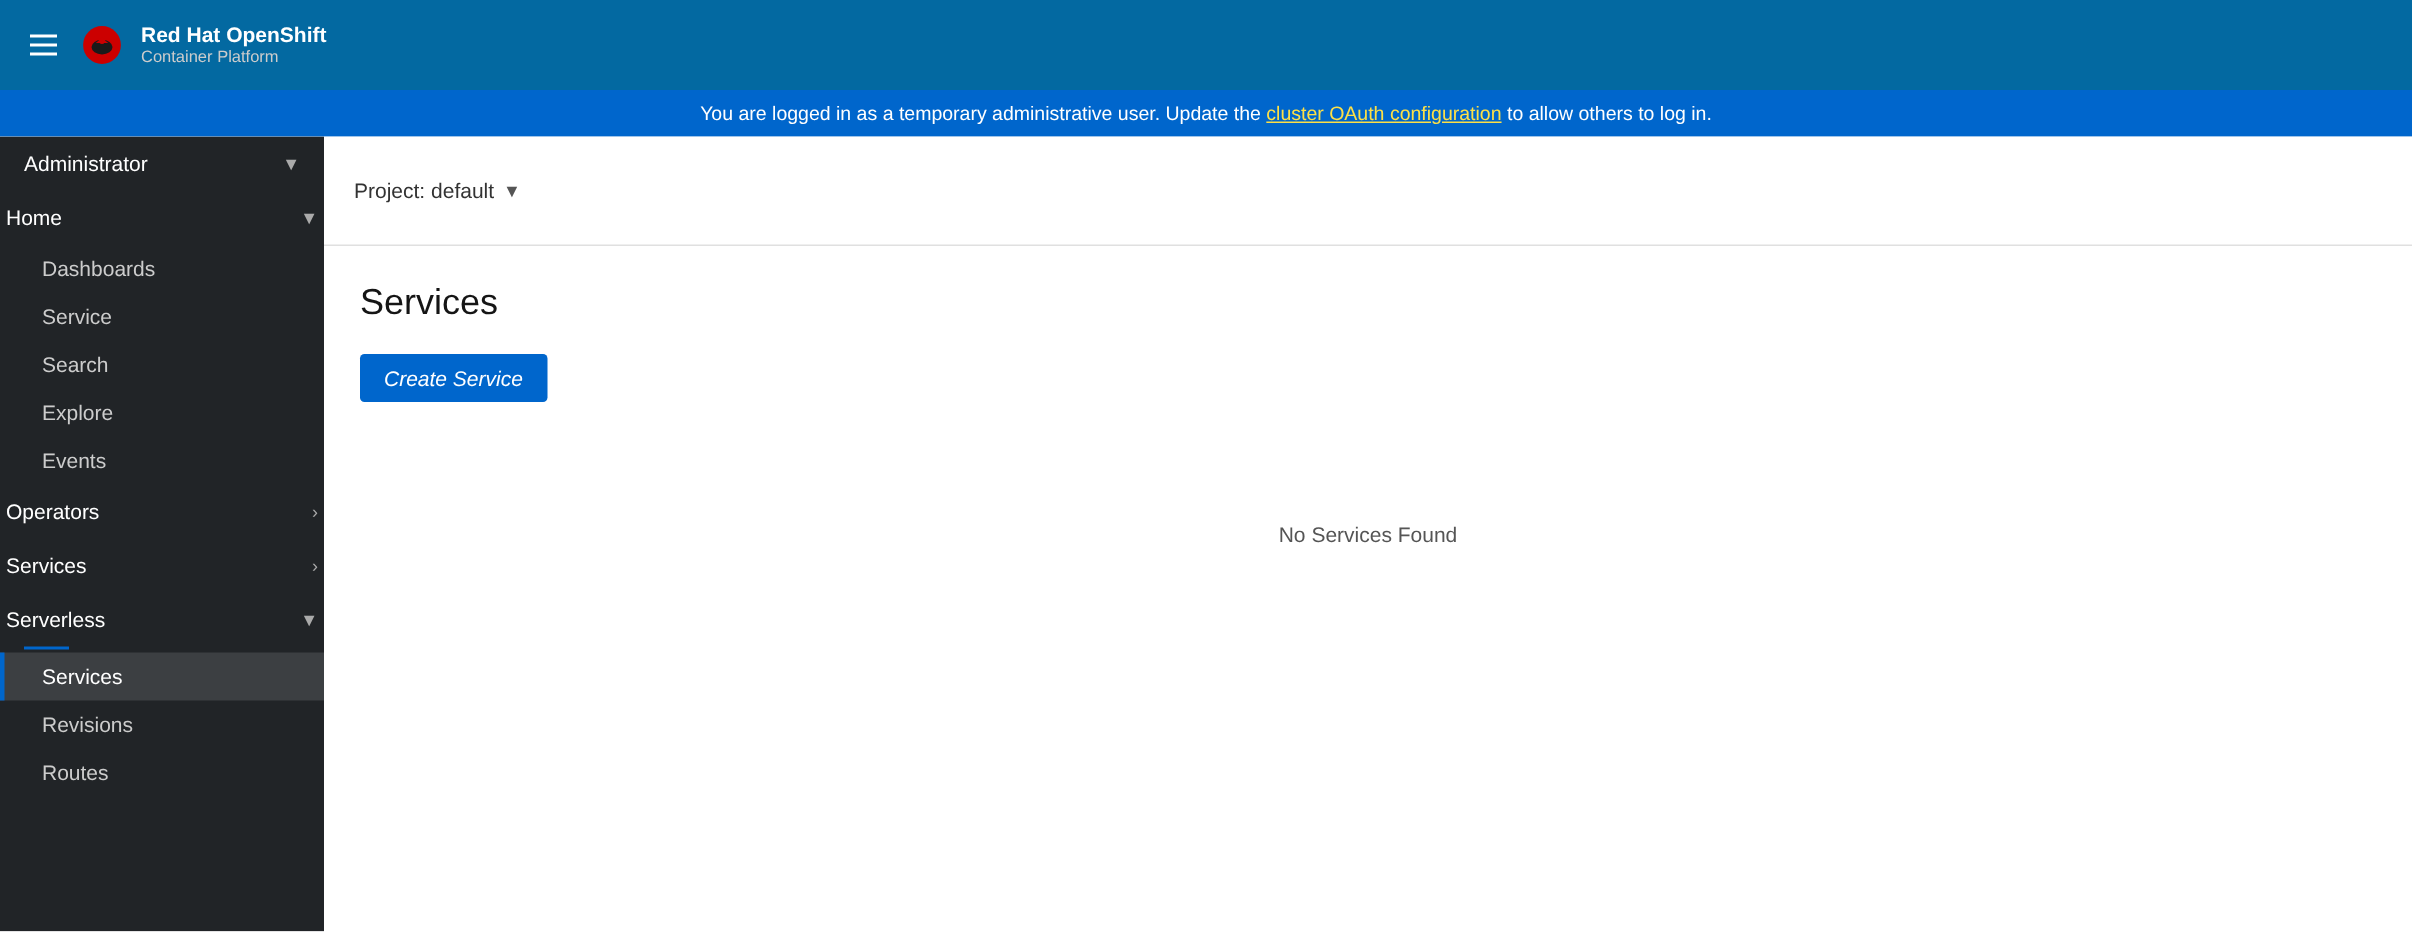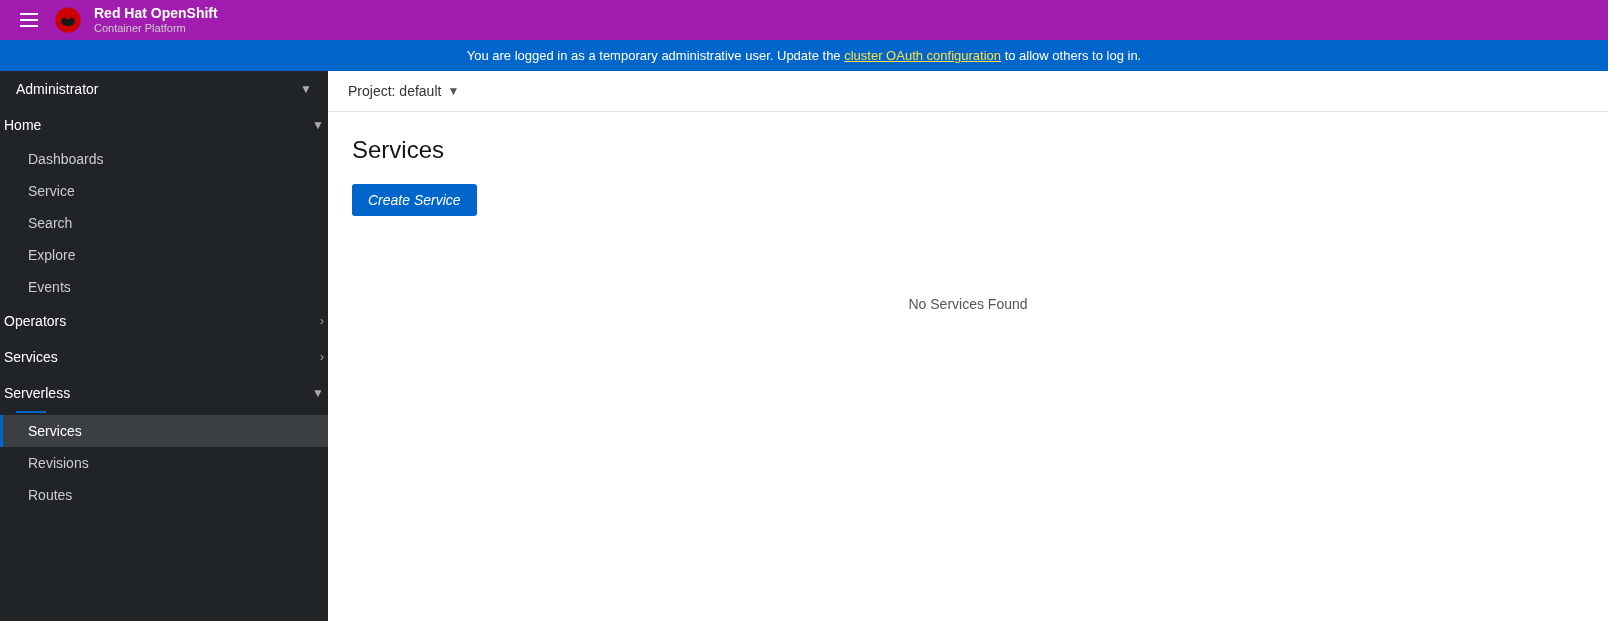--- a/index.html
+++ b/index.html
@@ -1,22 +1,22 @@
 <!DOCTYPE html>
 <html><head>
   <meta charset="utf-8">
   <style>
     * { margin: 0; padding: 0; box-sizing: border-box; }
     body { font-family: 'RedHatDisplay', 'Helvetica Neue', Helvetica, Arial, sans-serif; font-size: 14px; background: #fff; display: flex; flex-direction: column; height: 621px; overflow: hidden; }
 
     
     .topbar {
-      background: #a21caf;
-      color: #fff;
-      height: 40px;
+      background: #0369a1;
+      color: #fff;
+      height: 60px;
       display: flex;
       align-items: center;
       padding: 0 16px;
       flex-shrink: 0;
       gap: 12px;
     }
     .topbar-hamburger {
       display: flex; flex-direction: column; gap: 4px; cursor: pointer; padding: 4px;
     }
     .topbar-hamburger span {
@@ -55,21 +55,21 @@
 
     
     .main-layout {
       display: flex;
       flex: 1;
       overflow: hidden;
     }
 
     
     .sidebar {
-      width: 328px;
+      width: 216px;
       background: #212427;
       color: #fff;
       flex-shrink: 0;
       overflow-y: auto;
       display: flex;
       flex-direction: column;
     }
     .sidebar-section-header {
       display: flex;
       align-items: center;
@@ -116,21 +116,21 @@
 
     
     .content {
       flex: 1;
       background: #fff;
       overflow-y: auto;
     }
 
     
     .project-bar {
-      padding: 12px 20px;
+      padding: 28px 20px;
       border-bottom: 1px solid #e0e0e0;
       display: flex;
       align-items: center;
     }
     .project-selector {
       display: flex;
       align-items: center;
       gap: 6px;
       cursor: pointer;
       font-size: 14px;

